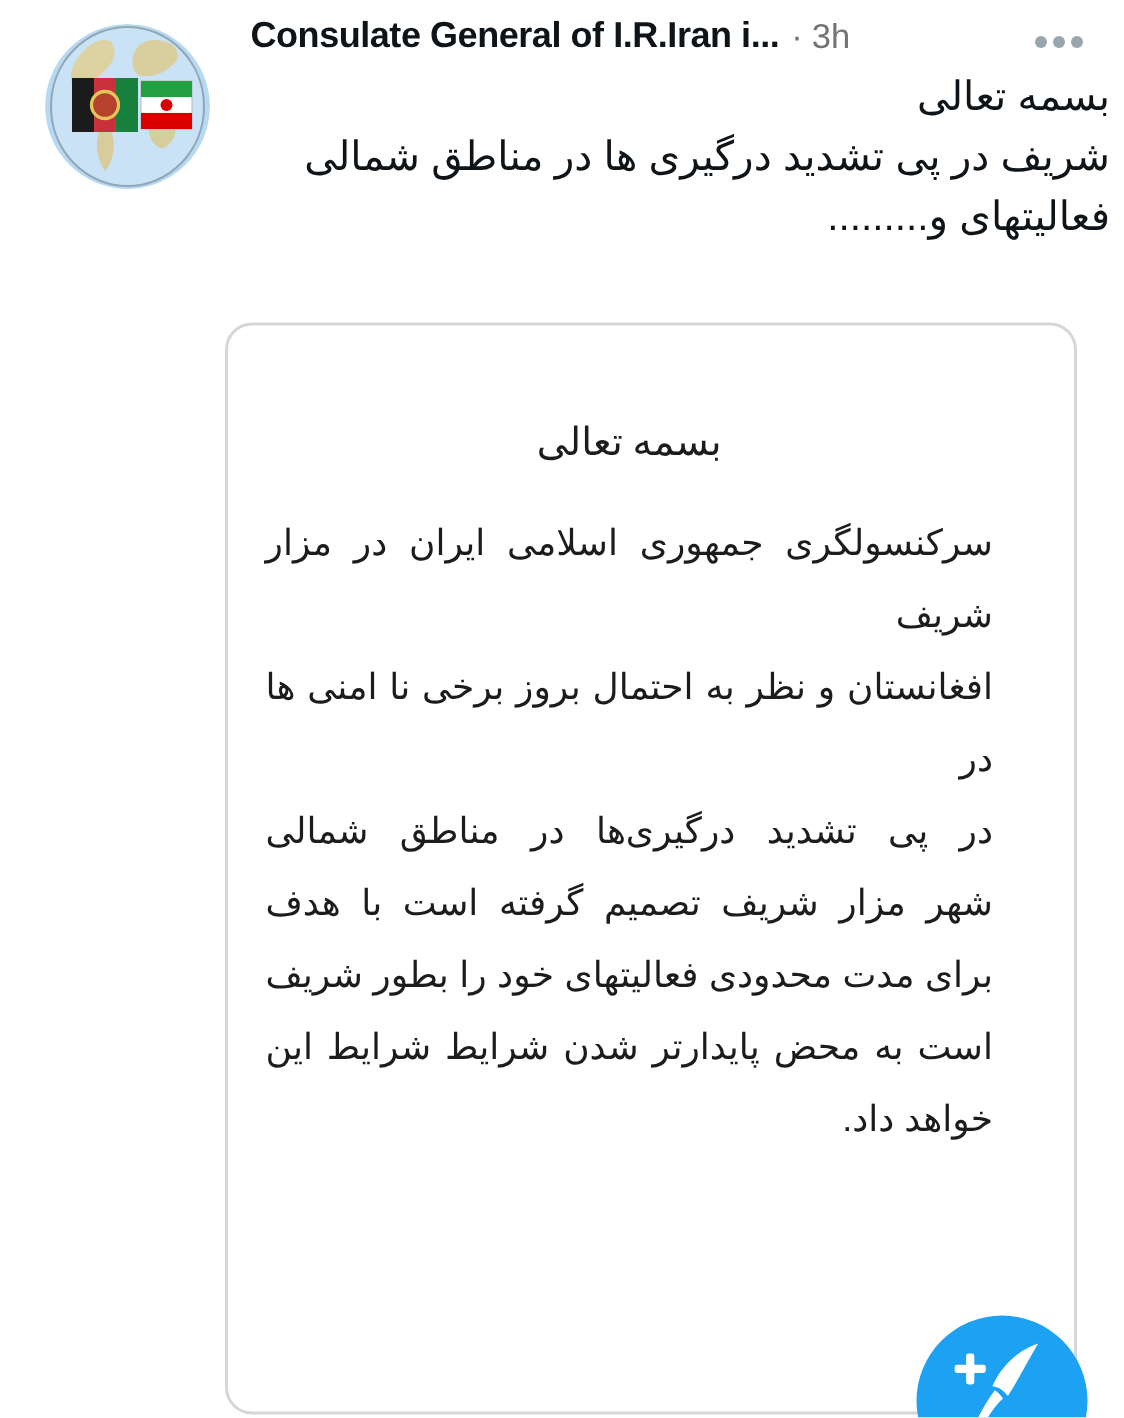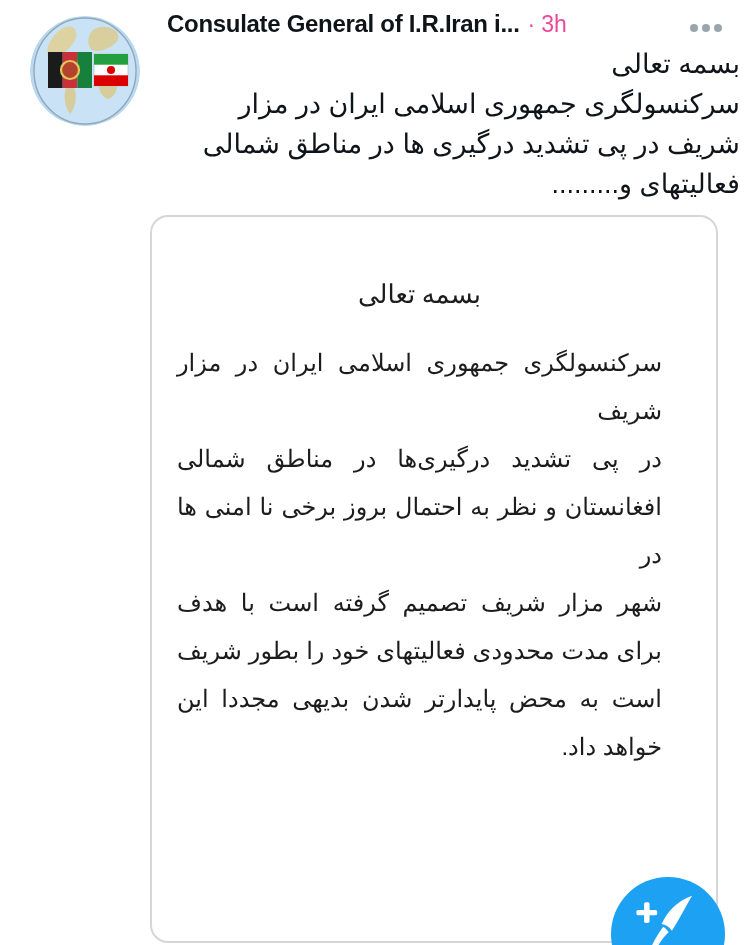--- a/index.html
+++ b/index.html
@@ -16,21 +16,21 @@
   .avatar svg { display:block; width:110px; height:110px; }
 
   .header-row {
     position:absolute; left:167px; top:10px; width:585px;
     display:flex; align-items:center;
   }
   .name {
     font-weight:700; font-size:24px; color:#0f1419;
     white-space:nowrap; letter-spacing:-0.3px; cursor:pointer;
   }
-  .meta { color:#ec4899; font-size:23px; margin-left:8px; white-space:nowrap; }
+  .meta { color:#737373; font-size:23px; margin-left:8px; white-space:nowrap; }
   .meta .sep { margin-right:6px; }
   .more-btn {
     margin-left:auto; margin-right:30px; padding-top:8px;
     display:flex; gap:4px; align-items:center; cursor:pointer;
   }
   .more-btn .dot { width:8px; height:8px; border-radius:50%; background:#9aa6ae; }
 
   
   .tweet-text {
     position:absolute; left:30px; top:44px; width:710px;
@@ -103,34 +103,33 @@
     <span class="meta"><span class="sep">·</span><span>3h</span></span>
     <span class="more-btn">
       <span class="dot"></span>
       <span class="dot"></span>
       <span class="dot"></span>
     </span>
   </div>
 
   <div class="tweet-text">
     <div>بسمه تعالی</div>
-    <div>سرکنسولگری جمهوری اسلامی ایران در مزار</div>
     <div>شریف در پی تشدید درگیری ها در مناطق شمالی</div>
     <div>فعالیتهای و.........</div>
   </div>
 
   <div class="letter-card">
     <div class="letter-heading">بسمه تعالی</div>
     <div class="letter-body">
       <div class="lline j">سرکنسولگری جمهوری اسلامی ایران در مزار شریف</div>
+      <div class="lline j">افغانستان و نظر به احتمال بروز برخی نا امنی ها در</div>
       <div class="lline j">در پی تشدید درگیری‌ها در مناطق شمالی</div>
-      <div class="lline j">افغانستان و نظر به احتمال بروز برخی نا امنی ها در</div>
       <div class="lline j">شهر مزار شریف تصمیم گرفته است با هدف</div>
       <div class="lline j">برای مدت محدودی فعالیتهای خود را بطور شریف</div>
-      <div class="lline j">است به محض پایدارتر شدن بدیهی مجددا این</div>
+      <div class="lline j">است به محض پایدارتر شدن شرایط شرایط این</div>
       <div class="lline last">خواهد داد.</div>
     </div>
   </div>
 
   <div class="fab">
     <svg viewBox="0 0 66 66">
       <g fill="#ffffff">
         <rect x="5" y="21" width="19" height="5" rx="1.5"></rect>
         <rect x="12" y="14" width="5" height="19" rx="1.5"></rect>
         <path d="M56 8 C44 12 34 21 28 34 C31.5 34.4 35 36.4 37.5 40 C44 30 50 18 56 8 Z"></path>

